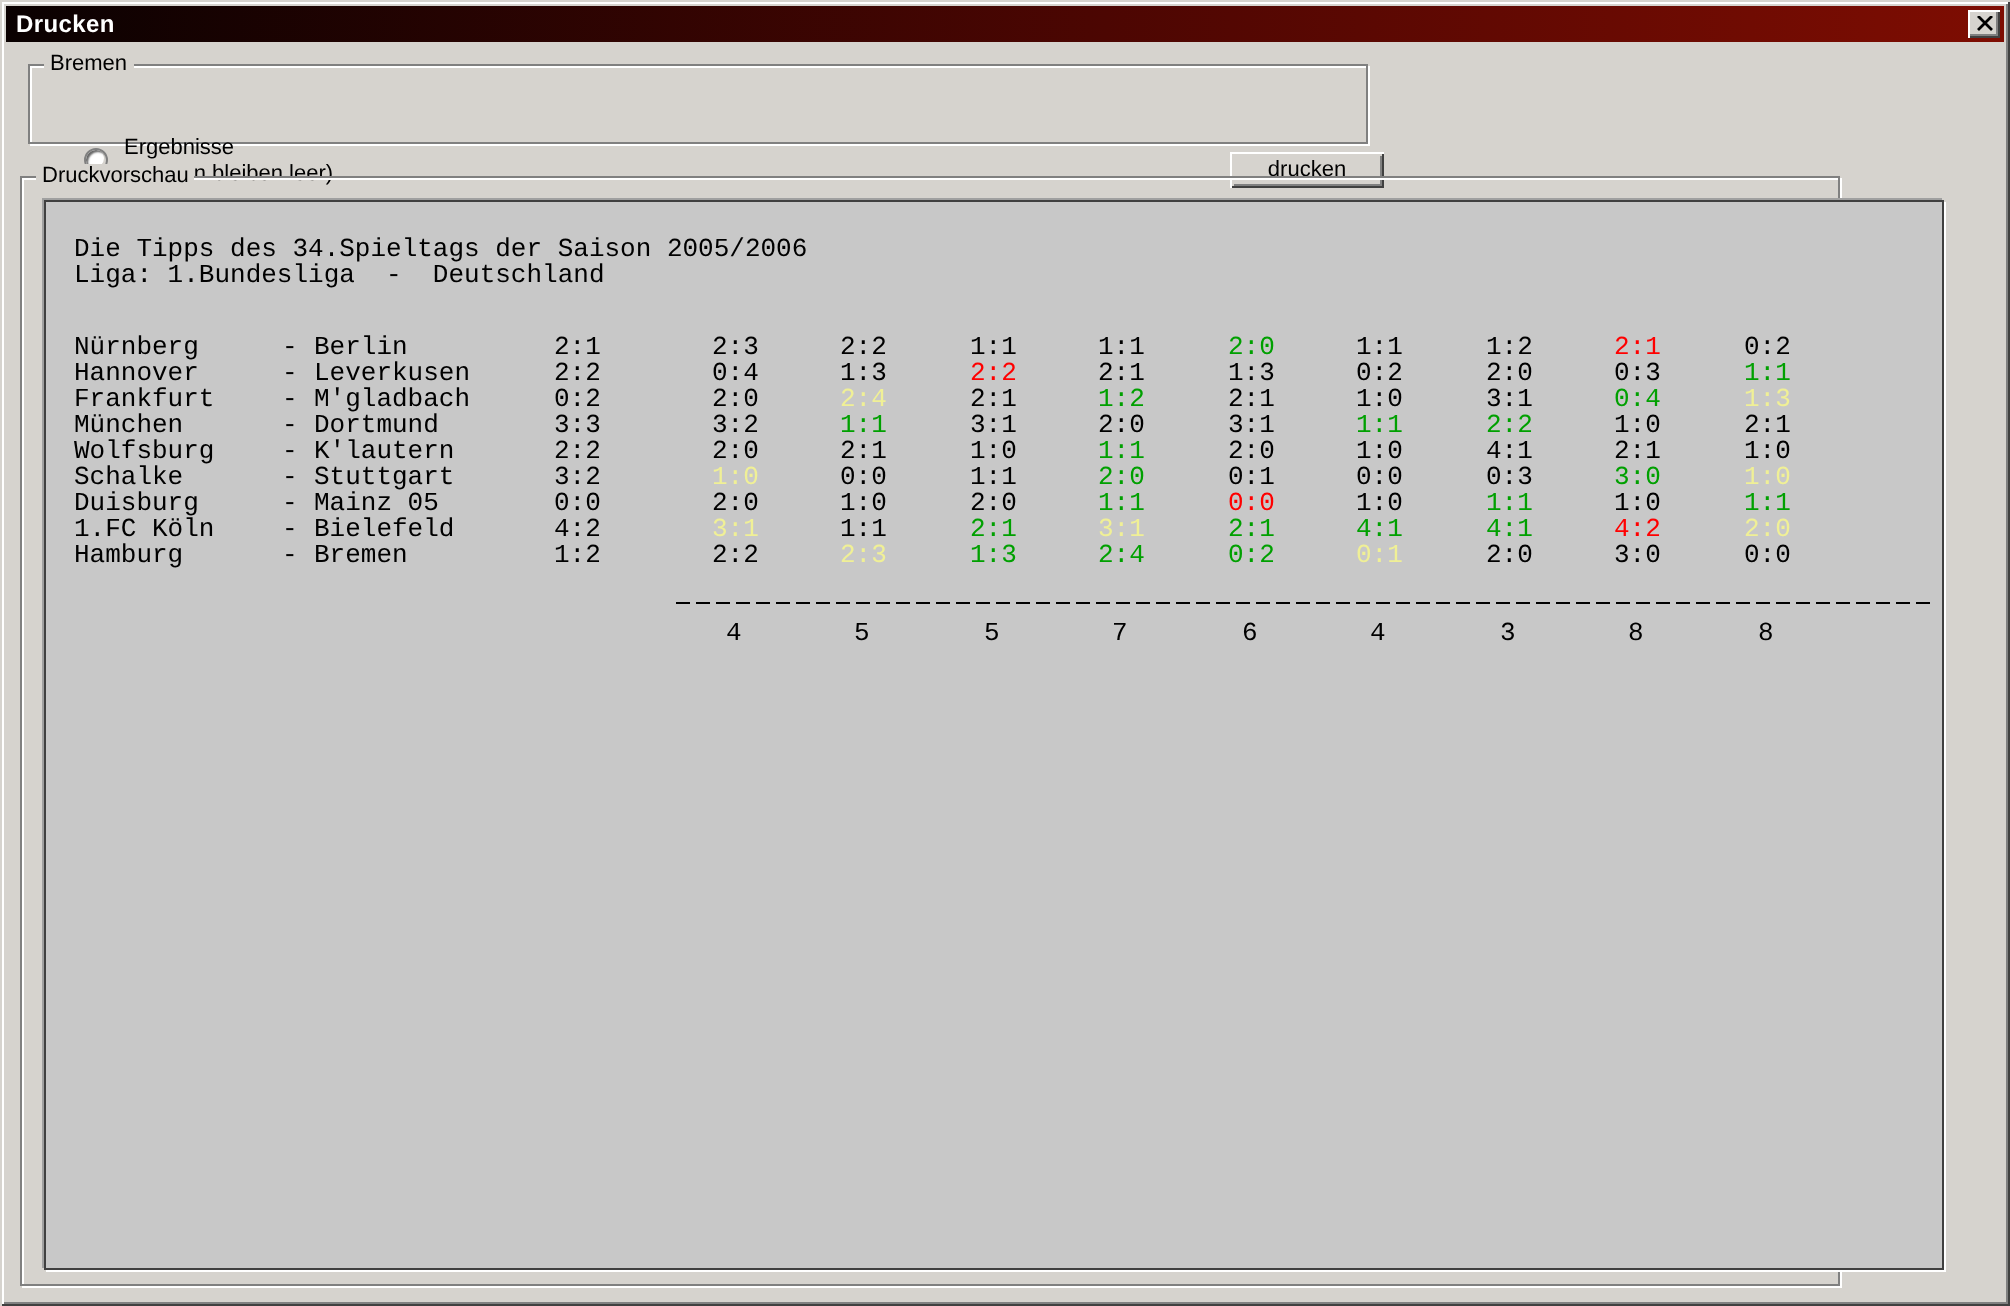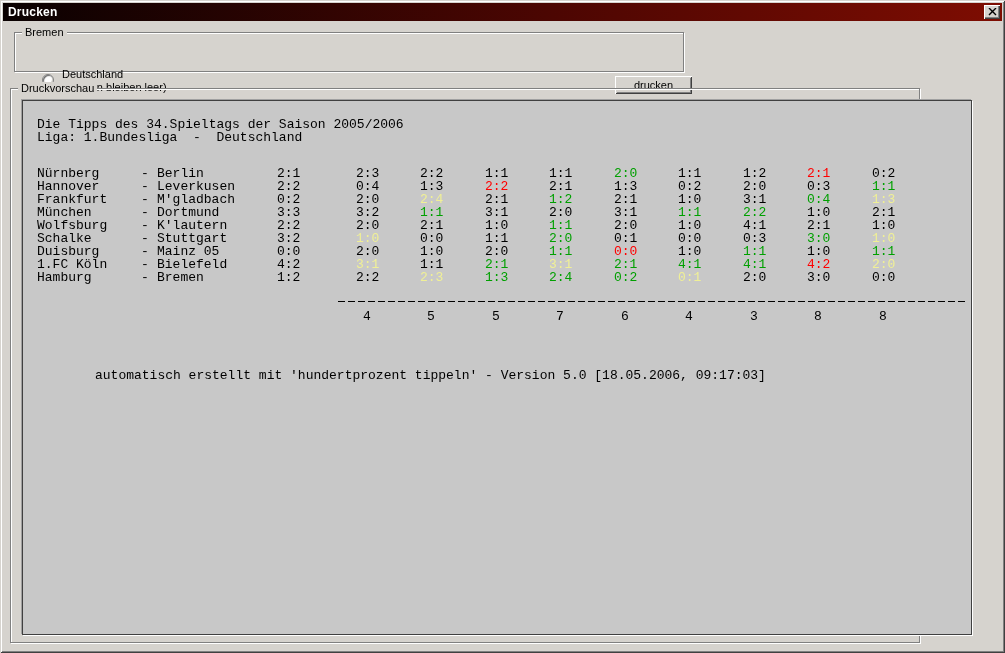--- a/index.html
+++ b/index.html
@@ -73,21 +73,21 @@
     </div>
   </div>
 
   <div class="groupbox modus-group">
     <div class="gb-border"></div>
     <span class="gb-label">Bremen</span>
 
     <div class="radio-option" style="left:28px">
       <span class="radio"></span>
       <div class="radio-label">
-        <div>Deutschland</div>
+        <div>Ergebnisse</div>
         <div>(Spalten bleiben leer)</div>
       </div>
     </div>
 
 
 
     <button class="print-btn">drucken</button>
   </div>
 
   <div class="groupbox preview-group">
@@ -116,17 +116,16 @@
           <span class="mono" style="position: absolute; left: 404px; top: 209px;">5</span>
           <span class="mono" style="position: absolute; left: 469px; top: 209px;">5</span>
           <span class="mono" style="position: absolute; left: 533px; top: 209px;">7</span>
           <span class="mono" style="position: absolute; left: 598px; top: 209px;">6</span>
           <span class="mono" style="position: absolute; left: 662px; top: 209px;">4</span>
           <span class="mono" style="position: absolute; left: 727px; top: 209px;">3</span>
           <span class="mono" style="position: absolute; left: 791px; top: 209px;">8</span>
           <span class="mono" style="position: absolute; left: 856px; top: 209px;">8</span>
         </div>
 
-      <div class="mono abs" style="left:72px;top:268px">automatisch erstellt mit 'hundertprozent tippeln' - Version 5.0 [18.05.2006, 09:17:03]</div>
     </div>
   </div>
 
 </div>
 
 </body></html>

